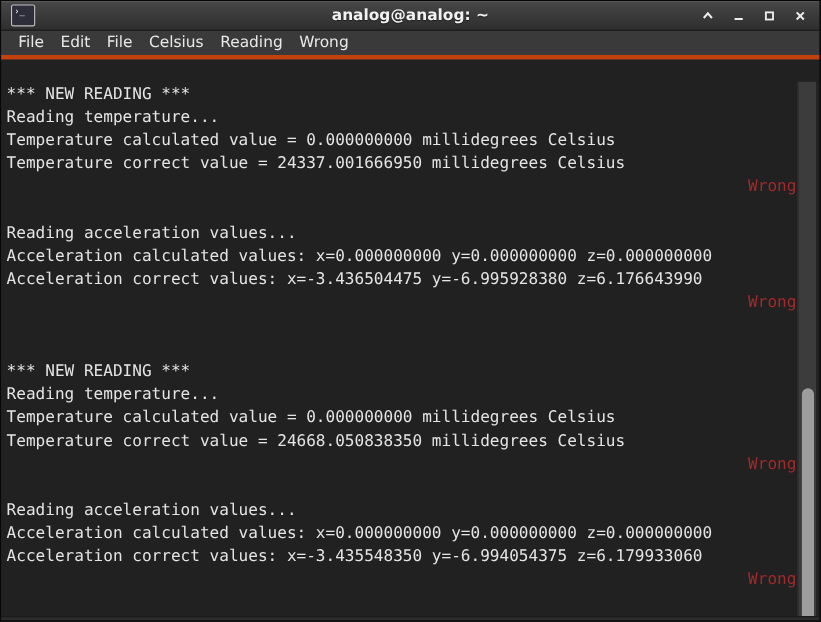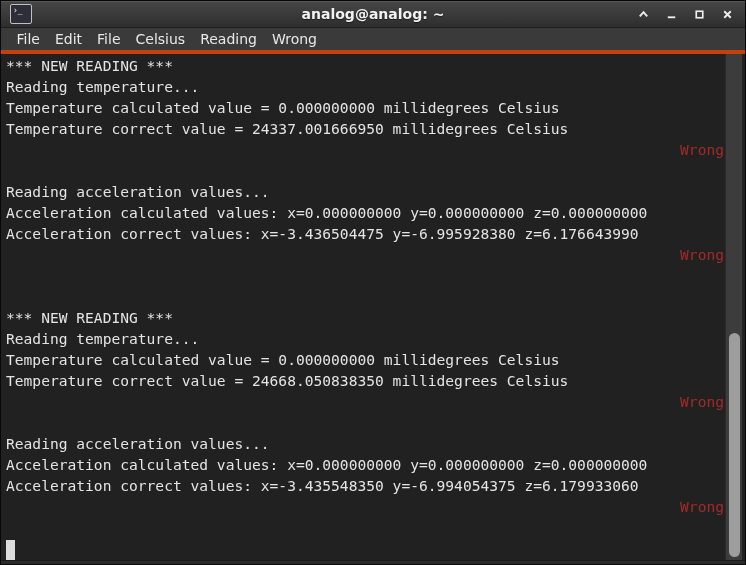--- a/index.html
+++ b/index.html
@@ -74,20 +74,21 @@
     font-size:14px;
     padding:3px 7.5px;
     cursor:default;
   }
   
   .term-wrap{
     flex:1 1 auto;
     position:relative;
     background:var(--terminal-background);
     overflow:hidden;
+    margin-top:20px;
   }
   .screen{
     position:absolute;left:0;top:0;right:21px;bottom:0;
     padding:1px 0 0 5px;
     font-family:"DejaVu Sans Mono",monospace;
     font-size:14.6px;
     line-height:21px;
     color:var(--terminal-foreground);
     white-space:pre;
     cursor:text;

